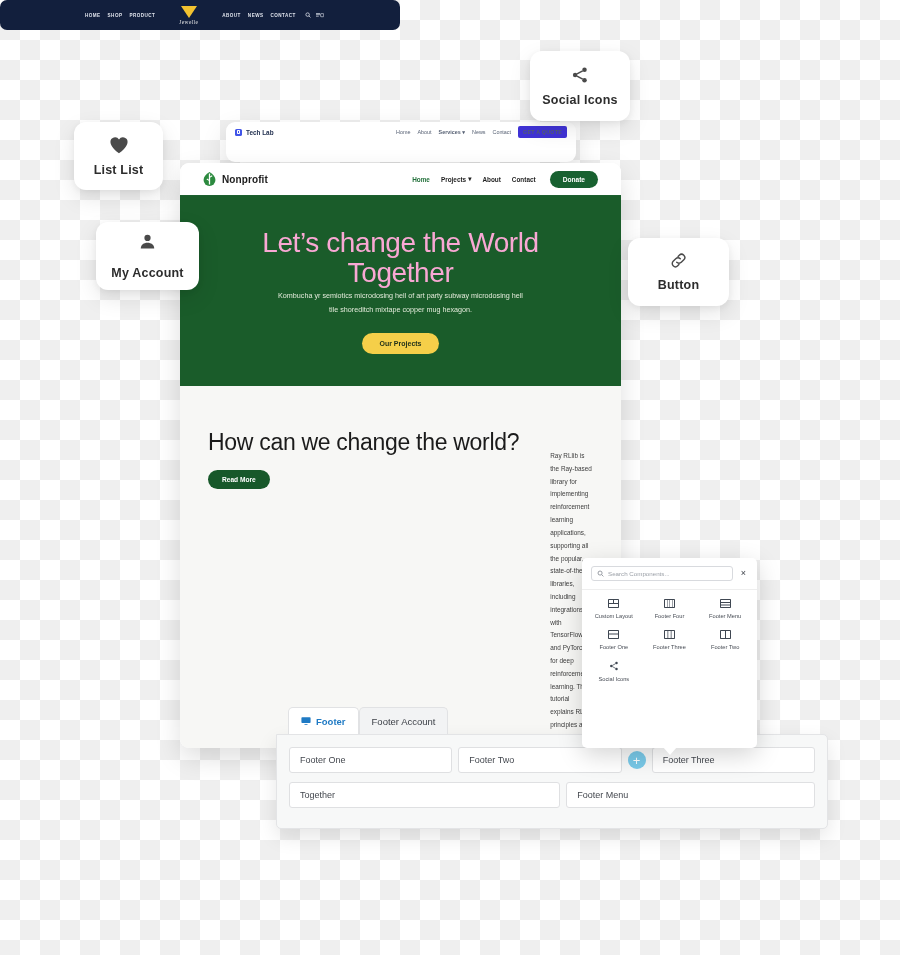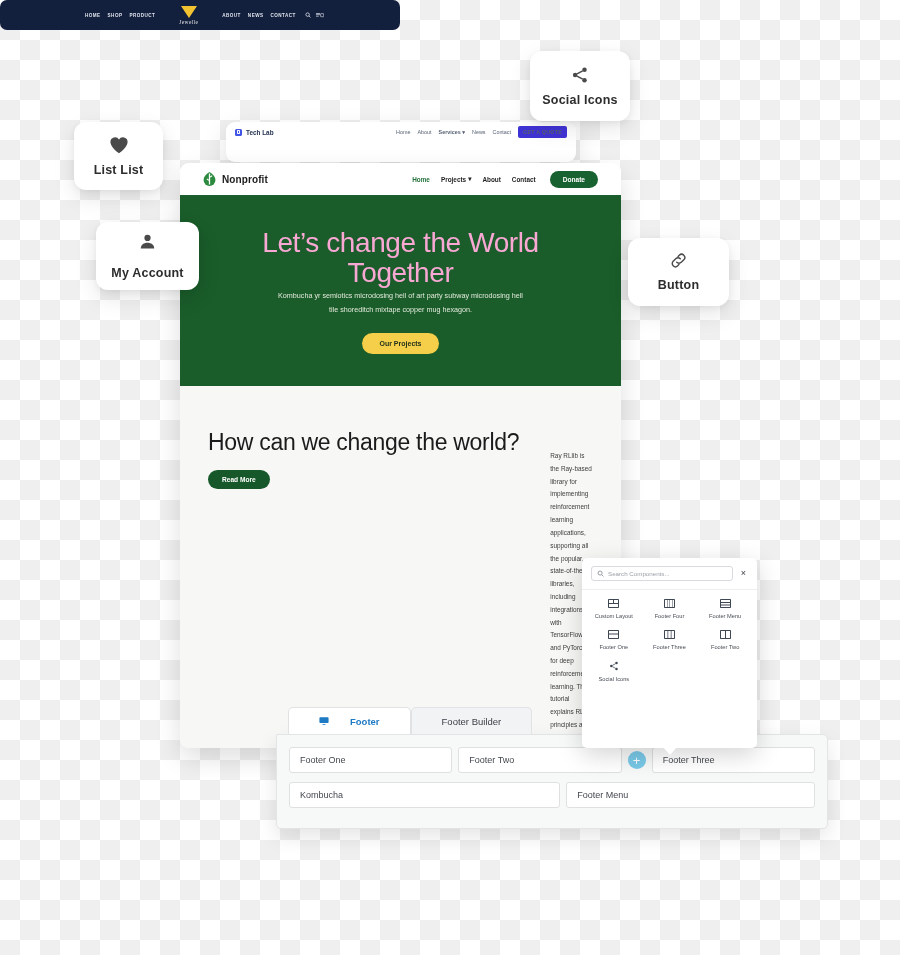--- a/index.html
+++ b/index.html
@@ -140,21 +140,21 @@
     width: 0; height: 0; border-left: 7px solid transparent;
     border-right: 7px solid transparent; border-top: 8px solid #fff;
   }
 
   
   #builder {
     position: absolute; left: 276px; top: 707px; width: 552px; height: 122px; z-index: 50;
   }
   .bd-tabs { display: flex; align-items: flex-end; height: 27px; padding-left: 12px; }
   .bd-tab {
-    display: flex; align-items: center; gap: 21px; height: 27px; padding: 0 30px;
+    display: flex; align-items: center; gap: 5px; height: 27px; padding: 0 12px;
     font-size: 9.5px; color: #3d4148; background: #f2f3f4;
     border-radius: 5px 5px 0 0; border: 1px solid #e1e2e4; border-bottom: none;
   }
   .bd-tab.active { background: #fff; color: #1f7ac4; font-weight: 700; }
   .bd-tab .mi { color: #1f7ac4; line-height: 0; }
   .bd-body {
     background: #f7f8f8; border: 1px solid #e3e4e6; border-radius: 0 5px 5px 5px;
     padding: 12px; height: 95px; box-shadow: 0 8px 20px rgba(0,0,0,0.10);
   }
   .bd-row { display: flex; gap: 6px; align-items: center; margin-bottom: 9px; }
@@ -280,32 +280,32 @@
       <div class="bd-tab active">
         <span class="mi">
           <svg width="10" height="10" viewBox="0 0 24 24" fill="currentColor">
             <rect x="1" y="3" width="22" height="14" rx="2"></rect>
               <rect x="8" y="19" width="8" height="2" rx="1"></rect>
           </svg>
         </span>
         <span>Footer</span>
       </div>
       <div class="bd-tab">
-        <span>Footer Builder</span>
+        <span>Footer Account</span>
       </div>
     </div>
     <div class="bd-body">
       <div class="bd-row">
         <div class="bd-slot">Footer One</div>
         <div class="bd-slot">Footer Two</div>
         <div class="bd-add">+</div>
         <div class="bd-slot">Footer Three</div>
       </div>
       <div class="bd-row">
-        <div class="bd-slot" style="flex:1.1">Kombucha</div>
+        <div class="bd-slot" style="flex:1.1">Together</div>
         <div class="bd-slot">Footer Menu</div>
       </div>
     </div>
   </div>
 
   <div id="components-panel">
     <div class="cp-search">
       <div class="cp-field">
         <span>
           <svg width="7" height="7" viewBox="0 0 24 24" fill="none" stroke="#8b9098" stroke-width="3">

